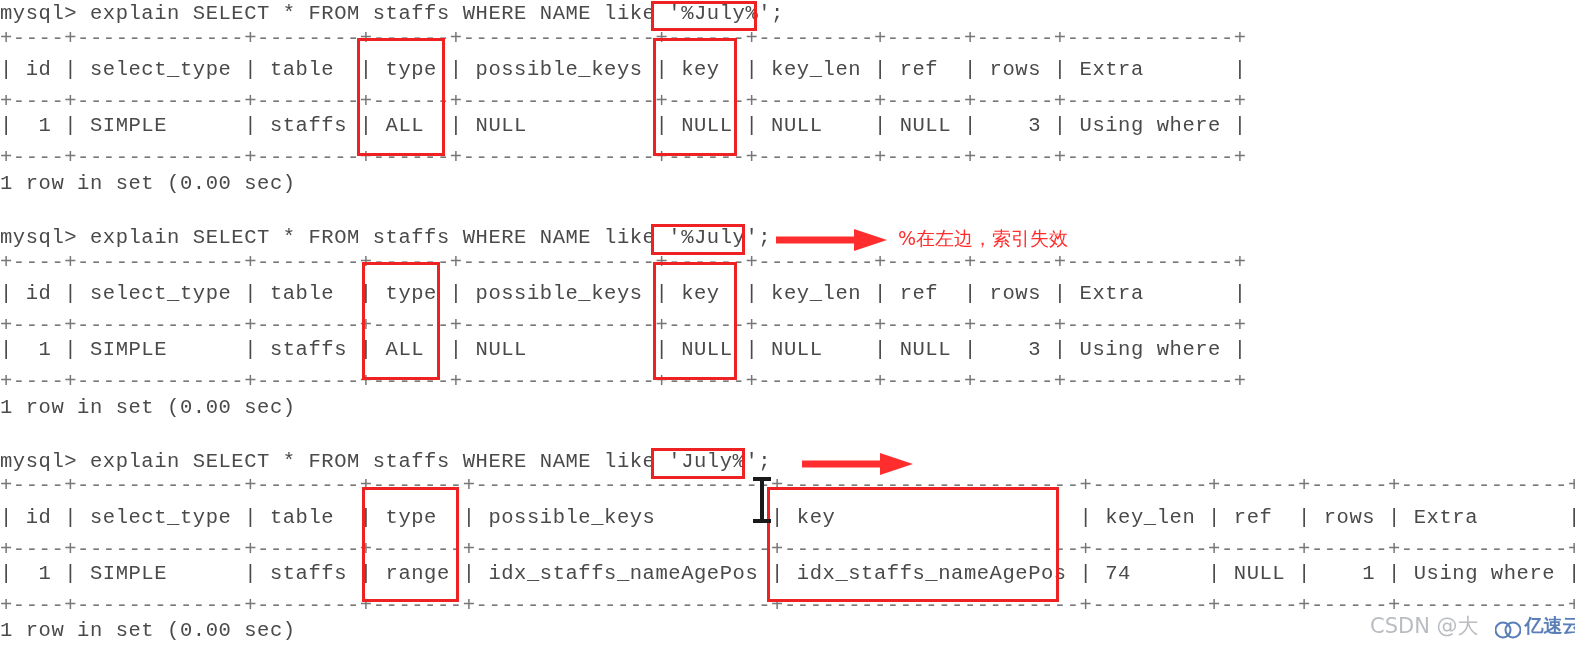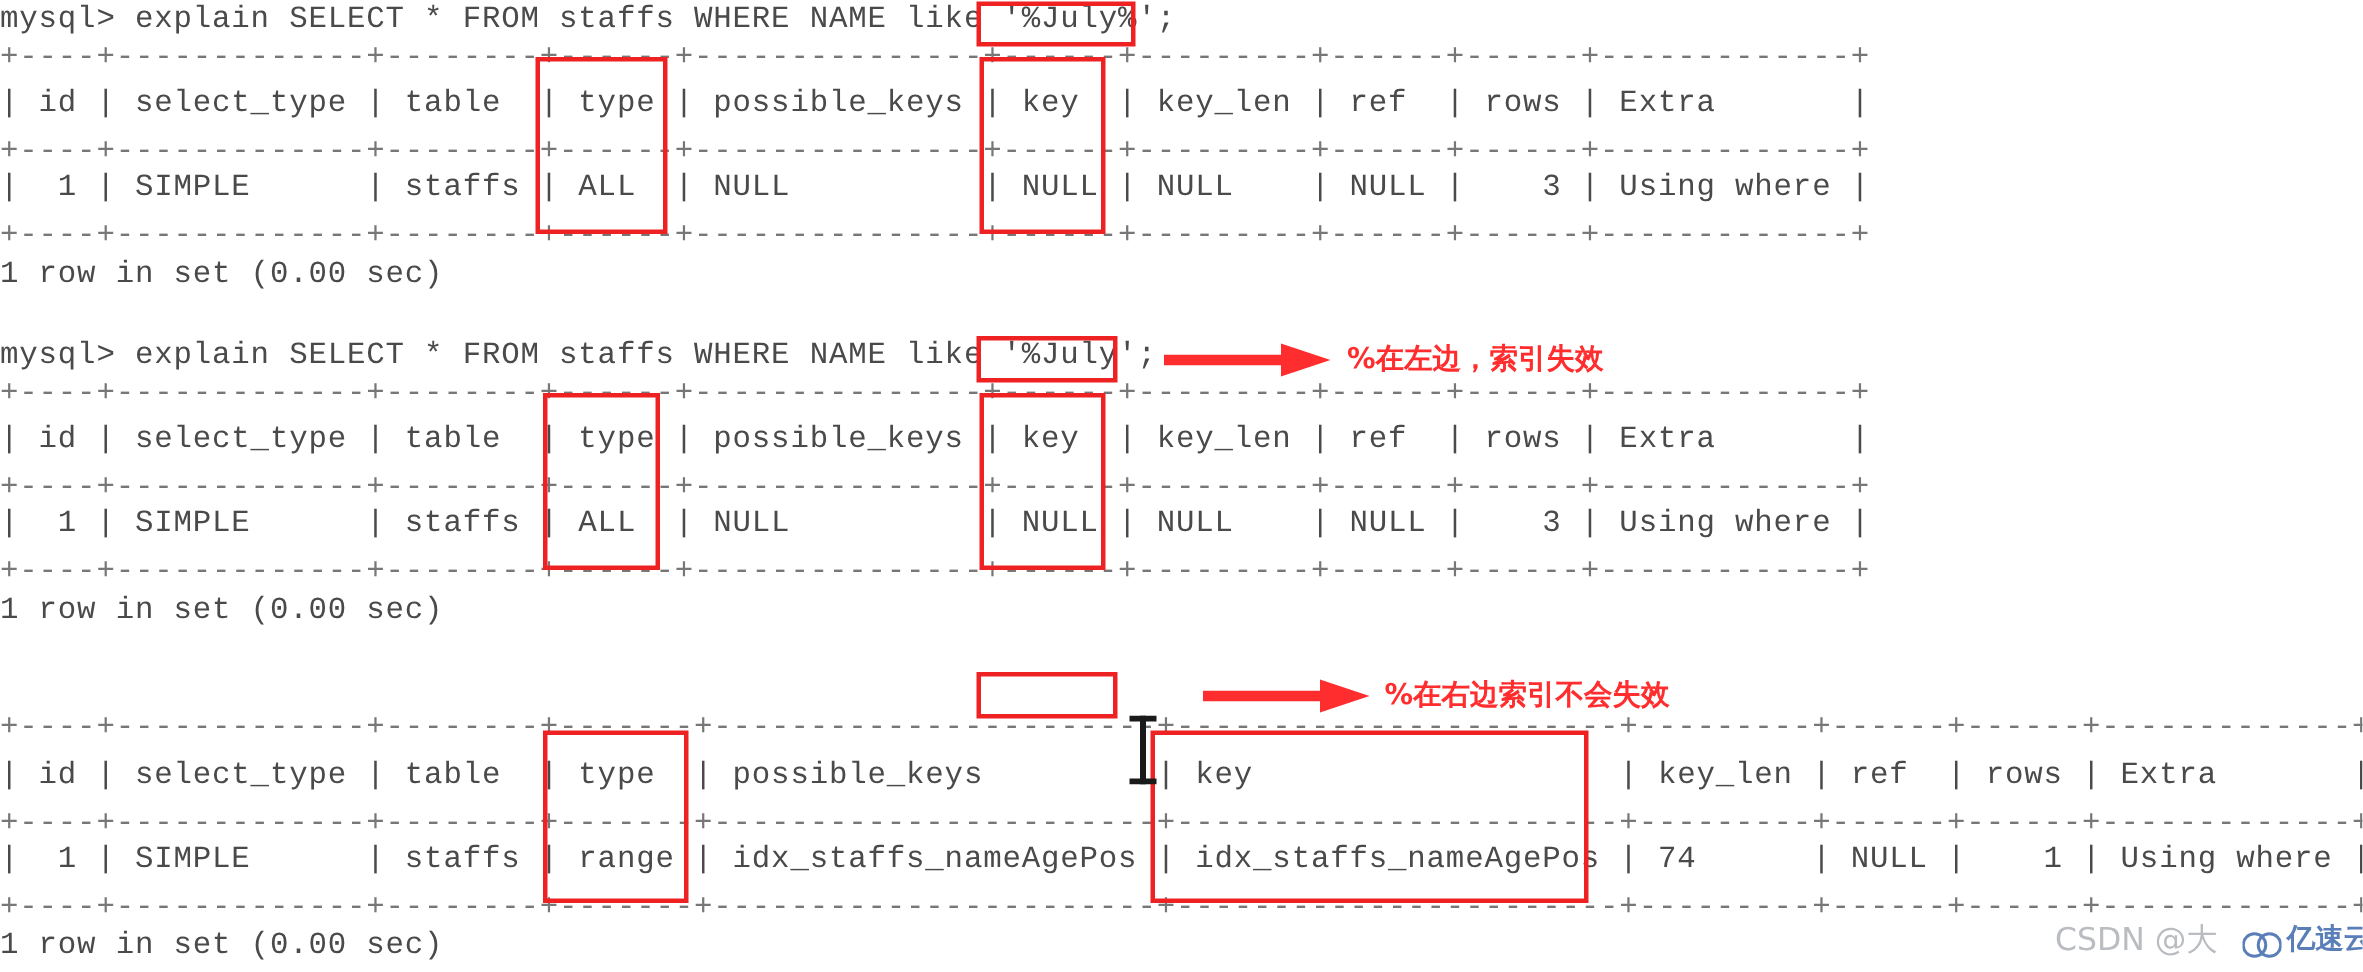--- a/index.html
+++ b/index.html
@@ -41,21 +41,21 @@
     border: 3px solid #ee2222;
     box-sizing: border-box;
     pointer-events: none;
   }
   .annot {
     position: absolute;
     color: #ff2d2d;
     font-family: "DejaVu Sans", "Liberation Sans", sans-serif;
     font-size: 19px;
     white-space: nowrap;
-    font-weight: 700;
+    font-weight: 400;
   }
   .arrow {
     position: absolute;
   }
   .caret {
     position: absolute;
   }
   .watermark {
     position: absolute;
     display: flex;
@@ -106,36 +106,36 @@
   <div class="redbox" style="left:651px; top:224px; width:94px; height:31px;"></div>
   <div class="redbox" style="left:362px; top:262px; width:78px; height:118px;"></div>
   <div class="redbox" style="left:653px; top:262px; width:84px; height:118px;"></div>
 
   <svg class="arrow" style="left:774px; top:226px;" width="115" height="28" viewBox="0 0 115 28">
     <line x1="2" y1="14" x2="86" y2="14" stroke="#ff2d2d" stroke-width="7"></line>
     <polygon points="80,3 113,14 80,25" fill="#ff2d2d"></polygon>
   </svg>
   <div class="annot" style="left:898px; top:226px;">%在左边，索引失效</div>
 
+  <div class="line" style="left:0px; top:450px;">mysql&gt; explain SELECT * FROM staffs WHERE NAME like 'July%';</div>
   <div class="line sep" style="left:0px; top:474px;">+----+-------------+--------+-------+-----------------------+-----------------------+---------+------+------+-------------+</div>
   <div class="line" style="left:0px; top:506px;">| id | select_type | table  | type  | possible_keys         | key                   | key_len | ref  | rows | Extra       |</div>
   <div class="line sep" style="left:0px; top:538px;">+----+-------------+--------+-------+-----------------------+-----------------------+---------+------+------+-------------+</div>
   <div class="line" style="left:0px; top:562px;">|  1 | SIMPLE      | staffs | range | idx_staffs_nameAgePos | idx_staffs_nameAgePos | 74      | NULL |    1 | Using where |</div>
   <div class="line sep" style="left:0px; top:594px;">+----+-------------+--------+-------+-----------------------+-----------------------+---------+------+------+-------------+</div>
   <div class="line" style="left:0px; top:619px;">1 row in set (0.00 sec)</div>
 
   <div class="redbox" style="left:651px; top:448px; width:94px; height:31px;"></div>
   <div class="redbox" style="left:362px; top:487px; width:97px; height:115px;"></div>
   <div class="redbox" style="left:767px; top:487px; width:292px; height:115px;"></div>
 
   <svg class="arrow" style="left:800px; top:450px;" width="115" height="28" viewBox="0 0 115 28">
     <line x1="2" y1="14" x2="86" y2="14" stroke="#ff2d2d" stroke-width="7"></line>
     <polygon points="80,3 113,14 80,25" fill="#ff2d2d"></polygon>
   </svg>
-  <div class="annot" style="left:923px; top:450px;">%在右边索引不会失效</div>
 
   <svg class="caret" style="left:751px; top:477px;" width="22" height="46" viewBox="0 0 22 46">
     <rect x="9" y="0" width="4" height="46" fill="#1a1a1a"></rect>
     <rect x="2" y="0" width="18" height="4" fill="#1a1a1a"></rect>
     <rect x="2" y="42" width="18" height="4" fill="#1a1a1a"></rect>
   </svg>
 
   <div class="watermark" style="left:1370px; top:612px;">
     <span>CSDN @大</span>
     <span class="wm-logo">

